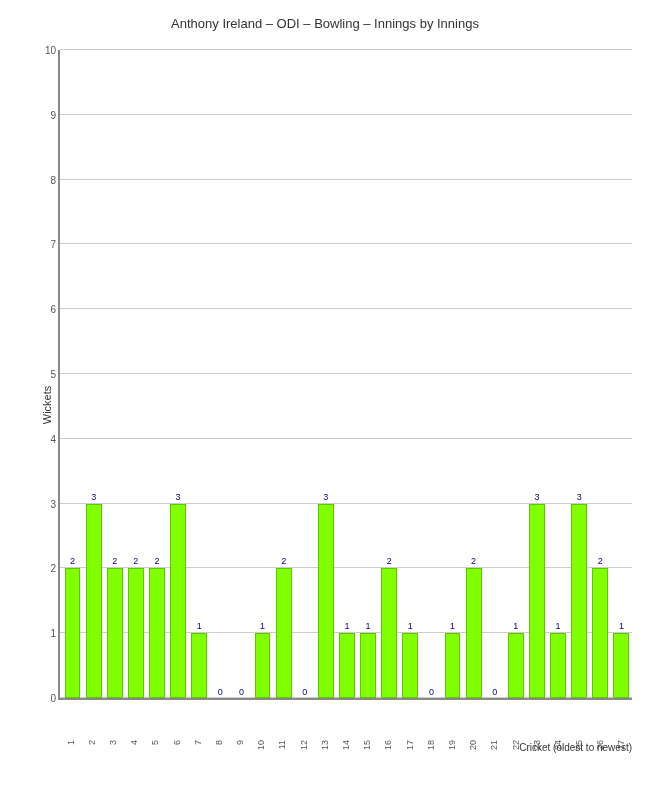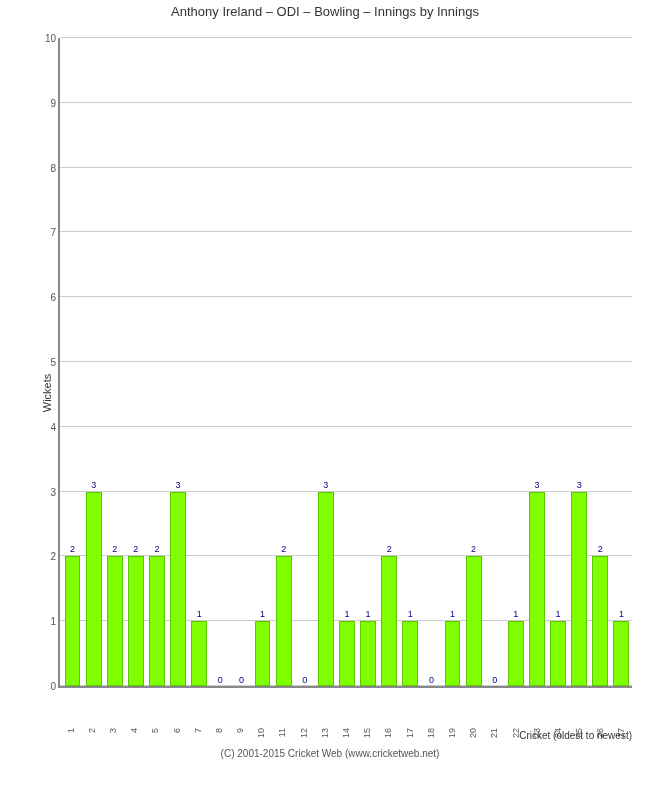--- a/index.html
+++ b/index.html
@@ -16,21 +16,21 @@
       height: 800px;
       position: relative;
       display: flex;
       flex-direction: column;
       align-items: center;
     }
     .chart-title {
       text-align: center;
       font-size: 13px;
       color: #333;
-      margin-top: 4px;
+      margin-top: 16px;
       margin-bottom: 4px;
     }
   </style>
 </head>
 <body>
 
 <div class="chart-container">
   <div class="chart-title">Anthony Ireland – ODI – Bowling – Innings by Innings</div>
 
   <div style="position:relative; width:620px; height:740px; margin-left:10px;">
@@ -272,15 +272,14 @@
             <div style="font-size: 9px; color: rgb(85, 85, 85); writing-mode: vertical-rl; text-orientation: mixed; transform: rotate(180deg); margin-top: 2px;">26</div>
           </div>
           <div style="flex: 1 1 0%; display: flex; flex-direction: column; align-items: center;">
             <div style="font-size: 9px; color: rgb(85, 85, 85); writing-mode: vertical-rl; text-orientation: mixed; transform: rotate(180deg); margin-top: 2px;">27</div>
           </div>
         </div>
     </div>
 
     <div style="position:absolute; right:8px; bottom:22px; font-size:10px; color:#333;">Cricket (oldest to newest)</div>
 
-    <div style="position:absolute; bottom:4px; left:0; right:0; text-align:center; font-size:10px; color:#555;">(C) 2001-2015 Cricket Web (www.cricketweb.net)</div>
   </div>
 </div>
 
 </body></html>

